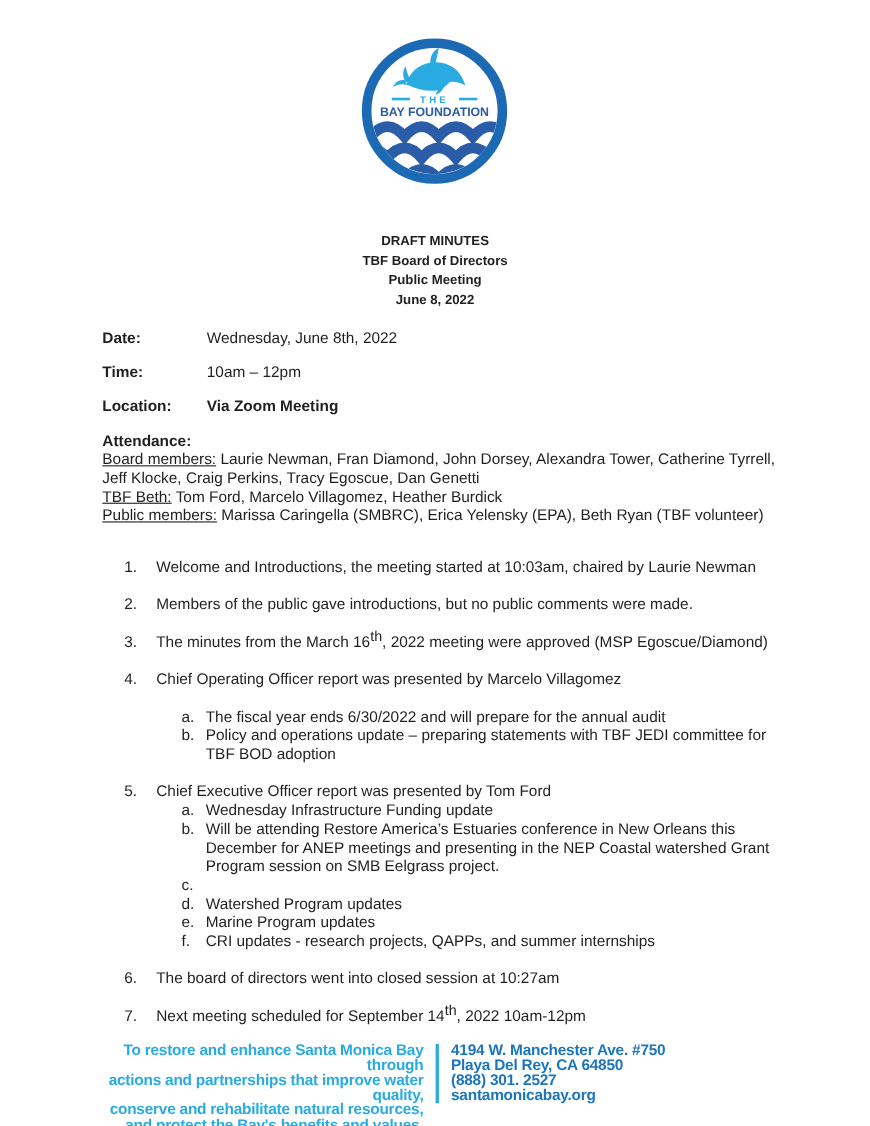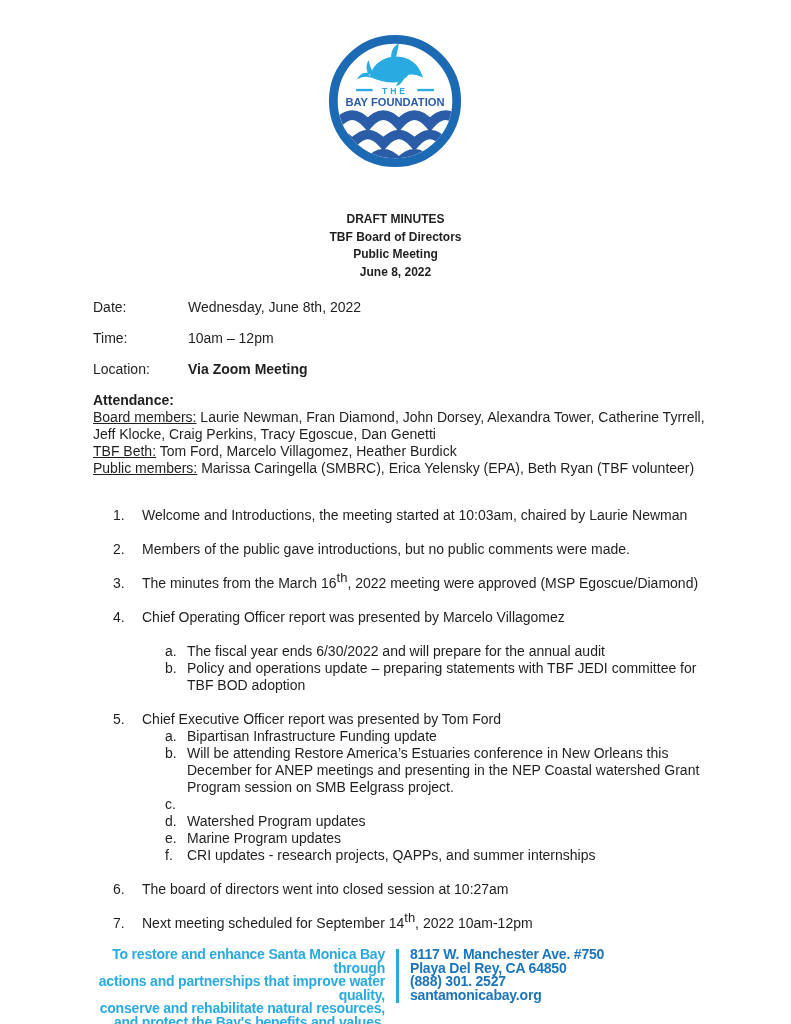--- a/index.html
+++ b/index.html
@@ -7,21 +7,21 @@
   .page{position:absolute;inset:0;background:#ffffff;overflow:hidden;}
 
   .logo{position:absolute;left:327px;top:33px;width:136px;height:136px;}
 
   .title-block{position:absolute;top:211px;left:0;right:0;text-align:center;
     font-size:12px;font-weight:bold;line-height:17.5px;}
 
   .content{position:absolute;left:93px;top:299px;width:612px;font-size:14px;line-height:17px;}
 
   .meta-row{margin-bottom:14px;}
-  .meta-label{display:inline-block;width:95px;font-weight:normal;}
+  .meta-label{display:inline-block;width:95px;font-weight:bold;}
   .bold{font-weight:bold;}
 
   .attendance{margin-top:3px;}
   .att-label{text-decoration:underline;}
 
   .list{margin-top:30px;}
   .item{display:flex;}
   .toplevel{padding-left:20px;}
   #minutes-list > .toplevel:not(:first-child){margin-top:17px;}
   .item .num{flex:none;width:29px;}
@@ -119,21 +119,21 @@
             <span class="txt">Policy and operations update – preparing statements with TBF JEDI committee for TBF BOD adoption</span>
           </div>
         </div>
         <div class="item toplevel">
           <span class="num">5.</span>
           <span class="txt">Chief Executive Officer report was presented by Tom Ford</span>
         </div>
         <div class="sublist">
           <div class="sub-item">
             <span class="num">a.</span>
-            <span class="txt">Bipartisan Infrastructure Funding update</span>
+            <span class="txt">Wednesday Infrastructure Funding update</span>
           </div>
           <div class="sub-item">
             <span class="num">b.</span>
             <span class="txt">Will be attending Restore America’s Estuaries conference in New Orleans this December for ANEP meetings and presenting in the NEP Coastal watershed Grant Program session on SMB Eelgrass project.</span>
           </div>
           <div class="sub-item">
             <span class="num">c.</span>
           </div>
           <div class="sub-item">
             <span class="num">d.</span>
@@ -161,20 +161,20 @@
 
   <div class="footer">
     <div class="mission" id="mission">
         <div>To restore and enhance Santa Monica Bay through</div>
         <div>actions and partnerships that improve water quality,</div>
         <div>conserve and rehabilitate natural resources,</div>
         <div>and protect the Bay's benefits and values.</div>
       </div>
     <div class="divider"></div>
     <div class="address" id="address">
-        <div>8117 W. Manchester Ave. #750</div>
+        <div>4194 W. Manchester Ave. #750</div>
         <div>Playa Del Rey, CA 64850</div>
         <div>(888) 301. 2527</div>
         <div>santamonicabay.org</div>
       </div>
   </div>
 
 </div>
 
 </body></html>

